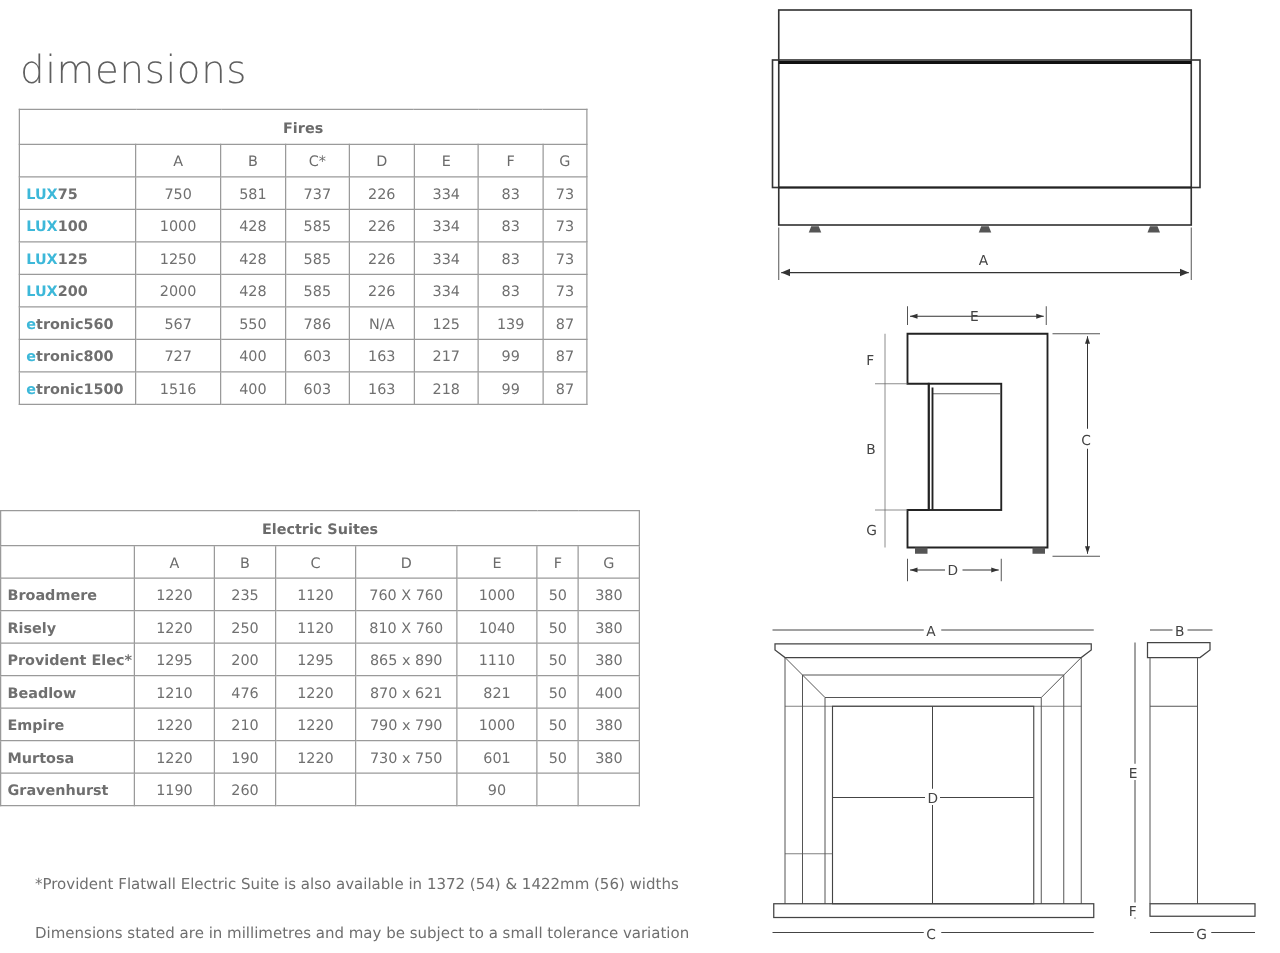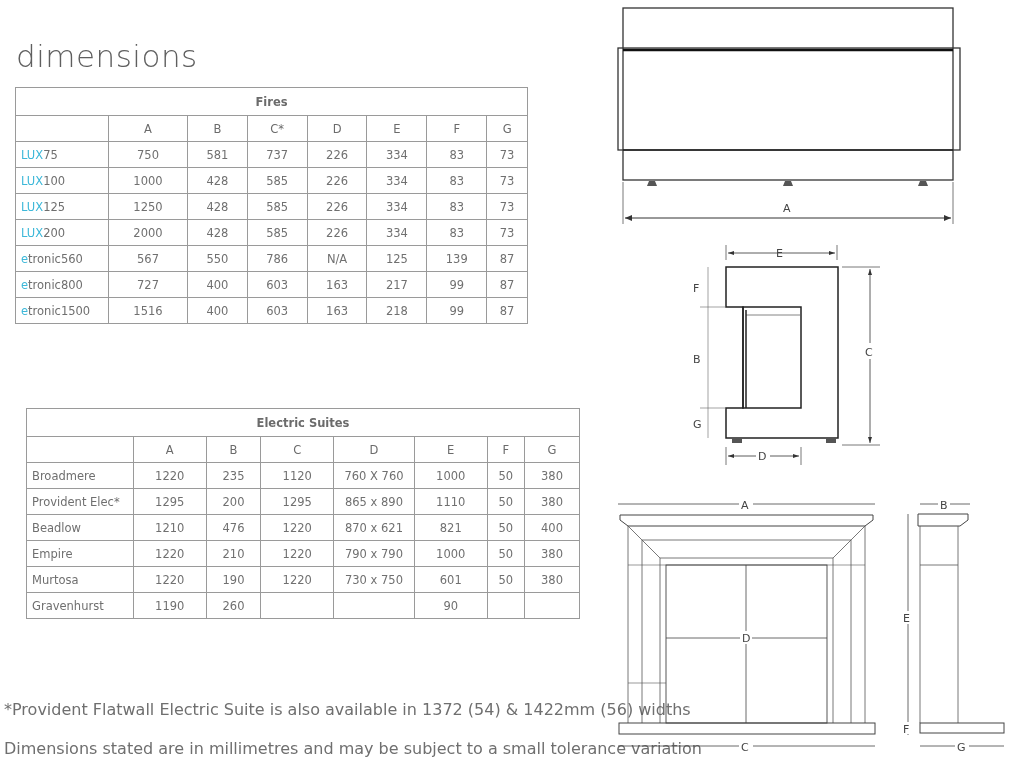--- a/index.html
+++ b/index.html
@@ -4,25 +4,25 @@
 <style>
   html, body { margin:0; padding:0; background:#ffffff; }
   body { width:1024px; height:762px; position:relative; overflow:hidden;
          font-family:"DejaVu Sans", sans-serif; color:#666; }
   .title { position:absolute; left:16px; top:14px; font-size:31px; font-weight:300;
            color:#5f5f5f; letter-spacing:0.5px; font-family:"DejaVu Sans", sans-serif;margin-top:24px; }
   table.dim { position:absolute; border-collapse:collapse; font-size:11.5px; color:#707070; }
   table.dim td, table.dim th { border:1px solid #9a9a9a; text-align:center; height:25px; padding:0; }
   table.dim th.cap { font-weight:bold; color:#6b6b6b; font-size:11.5px; height:27px; }
   table.dim th.col { font-weight:normal; color:#6b6b6b; }
-  table.dim td.name { text-align:left; padding-left:5px; font-weight:normal; color:#6f6f6f; }
+  table.dim td.name { text-align:left; padding-left:5px; font-weight:bold; color:#6f6f6f; }
   .acc { color:#3db8d9; }
-  #fires { left:15px; top:87px; width:513px; }
-  #suites { left:26px; top:408px; width:554px; }
-  .note { position:absolute; left:4px; font-size:16px; color:#6f6f6f; }
+  #fires { left:15px; top:87px; width:455px; }
+  #suites { left:0; top:408px; width:512px; }
+  .note { position:absolute; left:28px; font-size:12px; color:#6f6f6f; }
   svg { position:absolute; }
   .lbl { font-family:"DejaVu Sans", sans-serif; font-size:11px; fill:#444; }
 </style>
 </head>
 <body>
 
 <div class="title">dimensions</div>
 
 <table class="dim" id="fires">
   <tbody>
@@ -131,20 +131,30 @@
   </tr>
   </tbody>
     <tbody id="suites-body">
       <tr>
         <td class="name">Broadmere</td>
         <td>1220</td>
         <td>235</td>
         <td>1120</td>
         <td>760 X 760</td>
         <td>1000</td>
+        <td>50</td>
+        <td>380</td>
+      </tr>
+      <tr>
+        <td class="name">Risely</td>
+        <td>1220</td>
+        <td>250</td>
+        <td>1120</td>
+        <td>810 X 760</td>
+        <td>1040</td>
         <td>50</td>
         <td>380</td>
       </tr>
       <tr>
         <td class="name">Provident Elec*</td>
         <td>1295</td>
         <td>200</td>
         <td>1295</td>
         <td>865 x 890</td>
         <td>1110</td>

